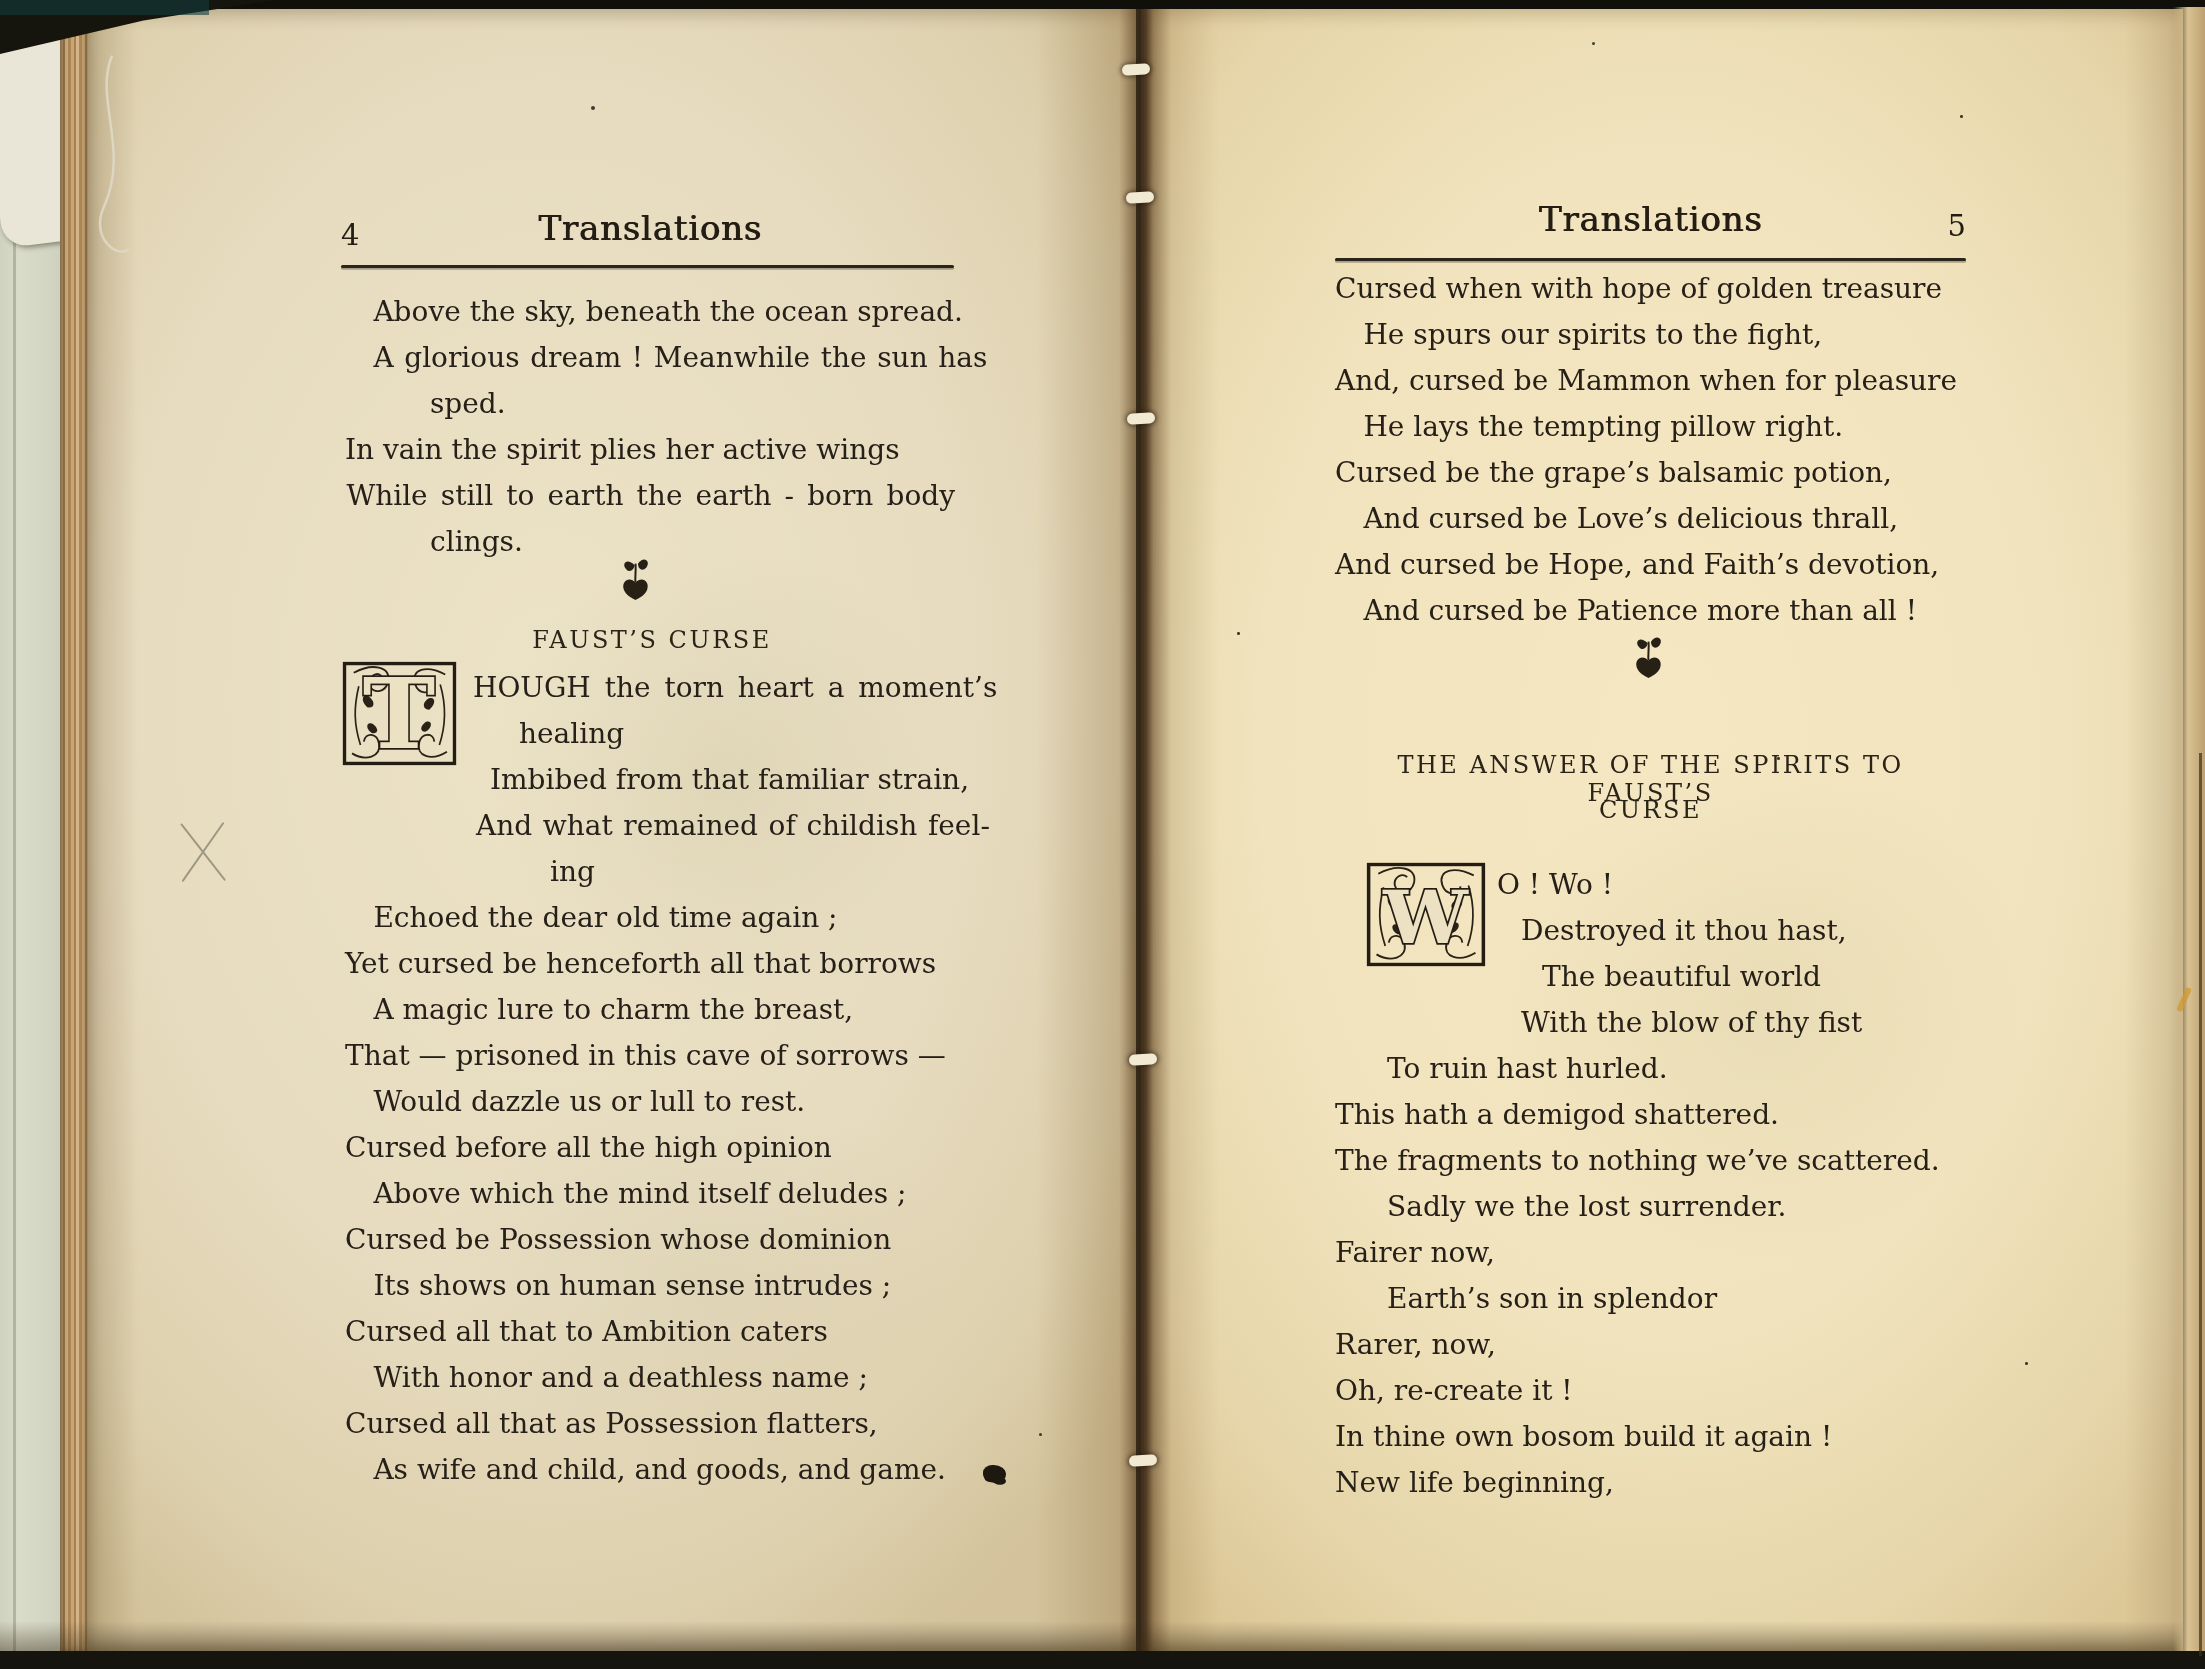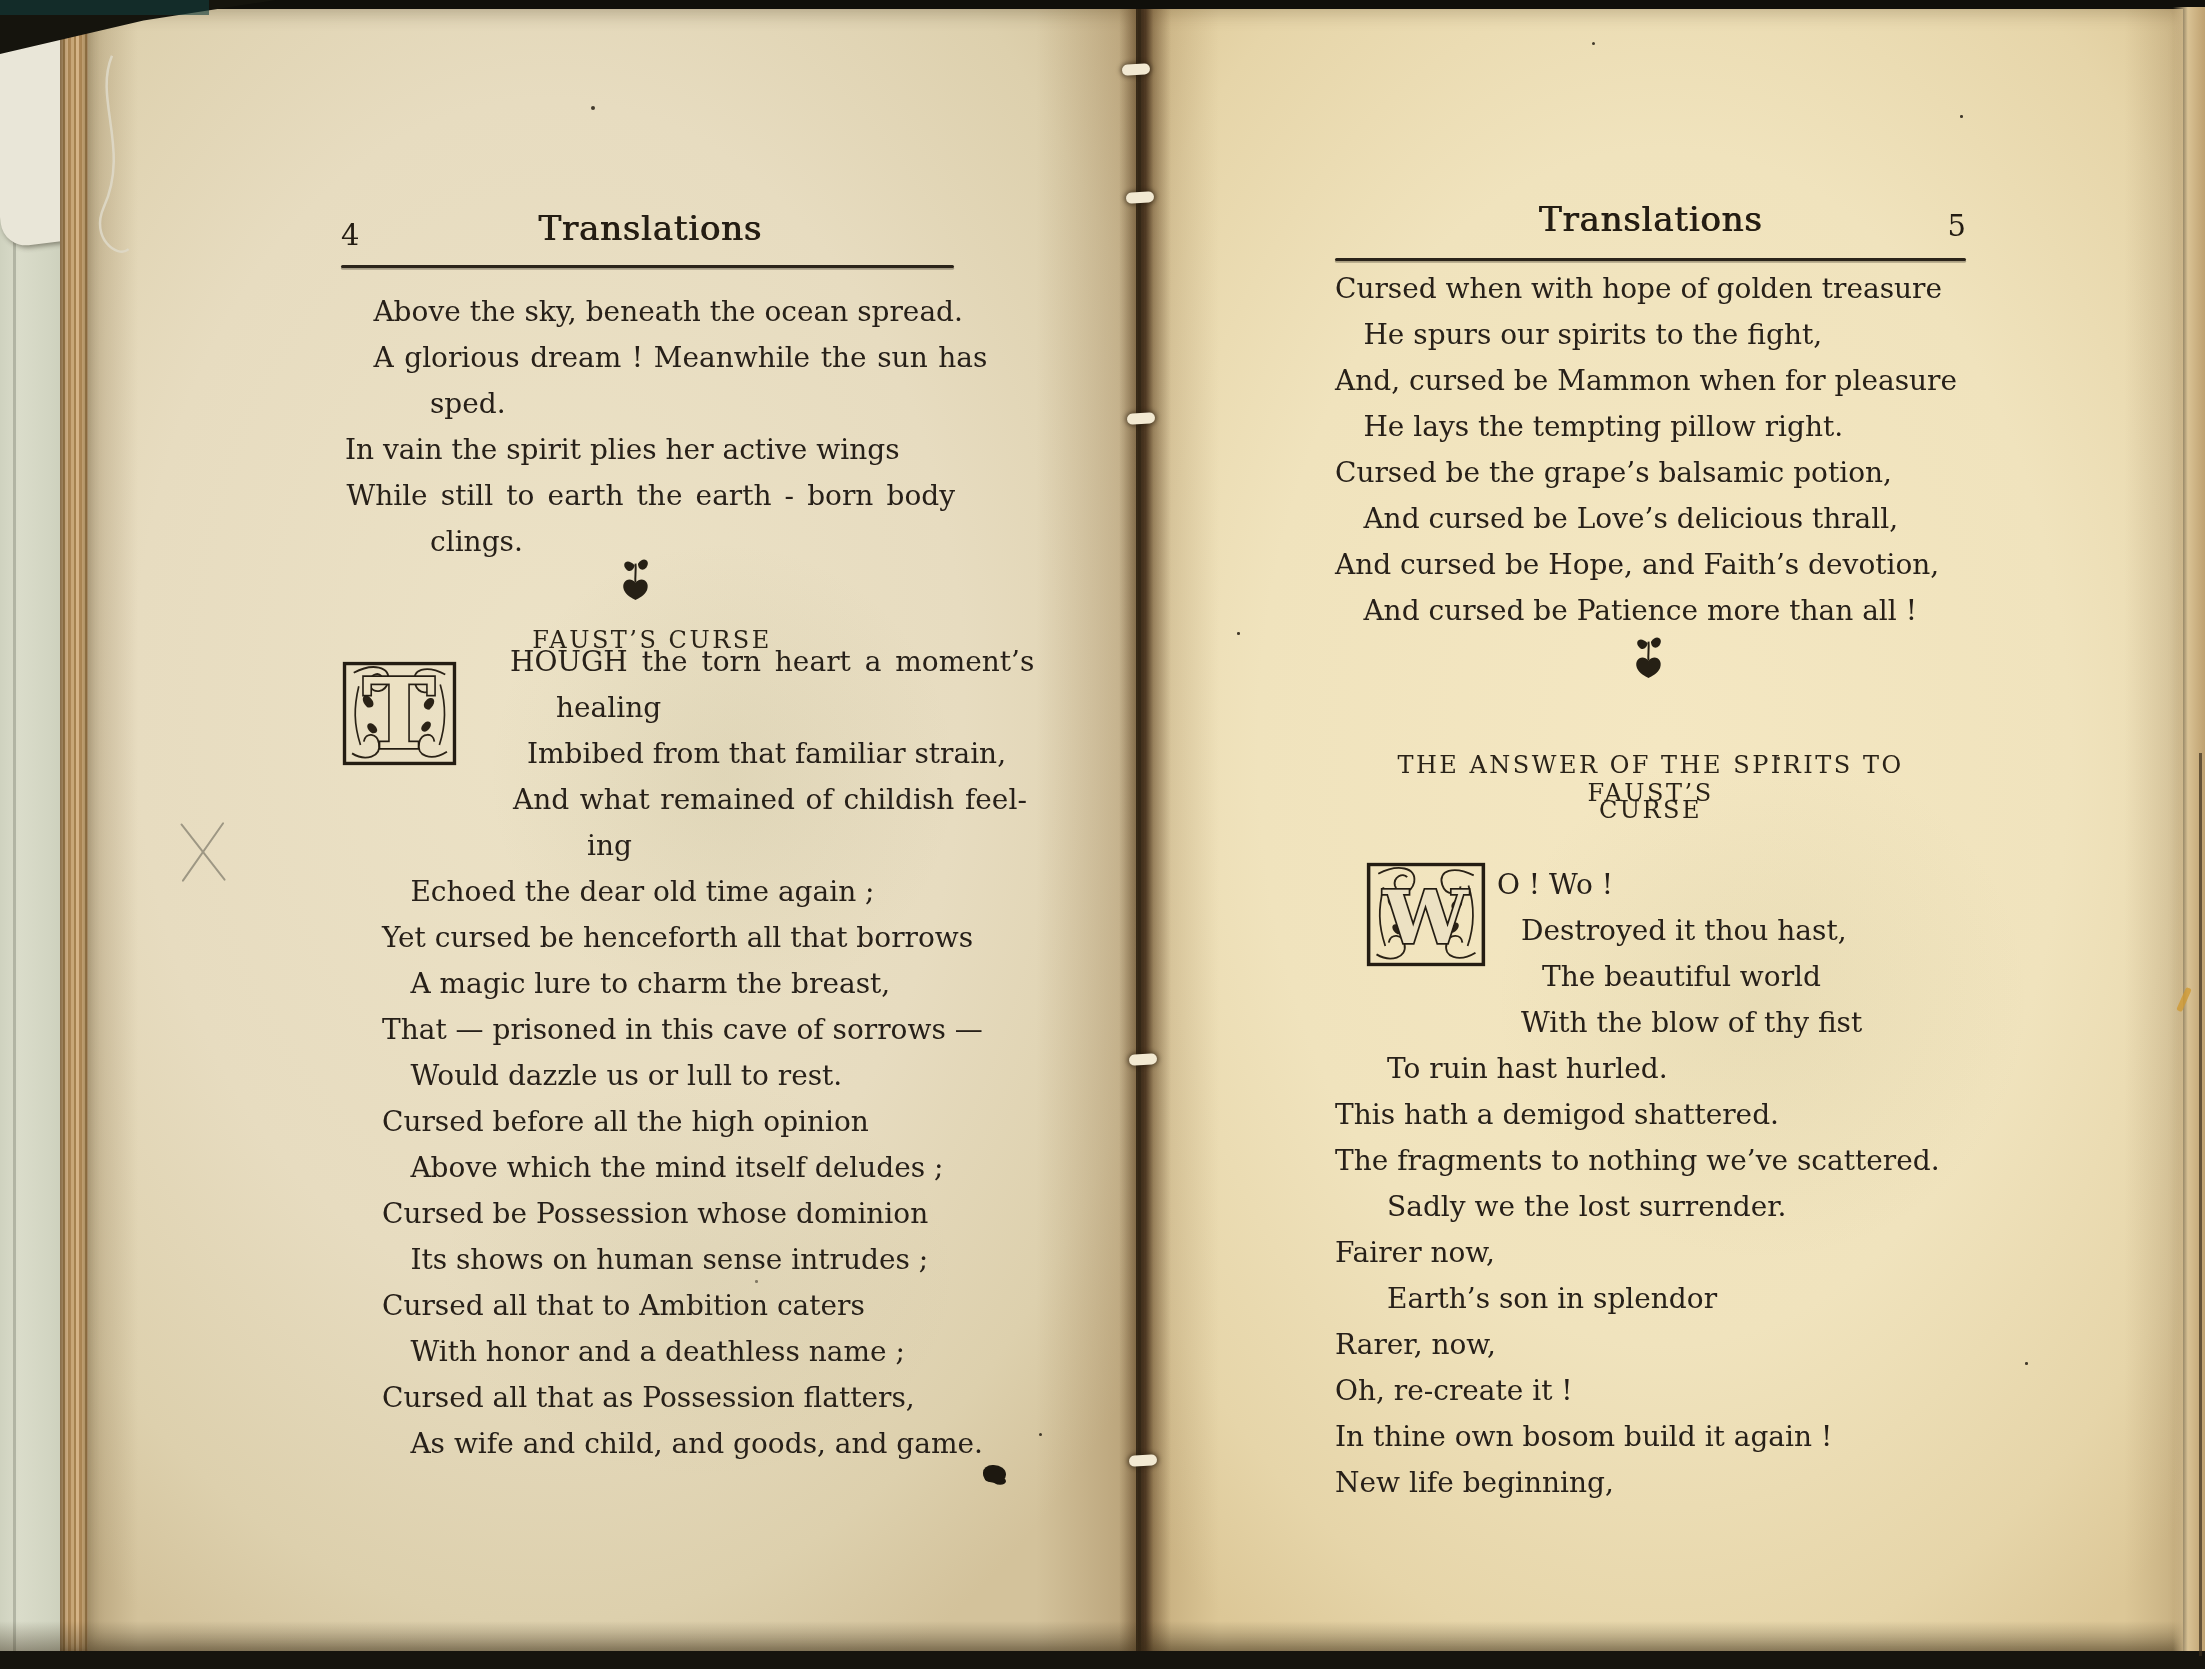--- a/index.html
+++ b/index.html
@@ -144,21 +144,21 @@
         <use href="#hedera"></use>
       </svg>
 
     <div class="poem-title" style="left:259px;top:619px;width:610px;">FAUST’S CURSE</div>
 
     <svg class="dropcap" style="left:254px;top:654px;" width="115" height="105" viewBox="0 0 137 125">
       <rect x="3" y="3" width="131" height="119" fill="none" stroke="#241d13" stroke-width="4"></rect>
       <use href="#foliage"></use>
       <text class="dc-letter" x="68" y="104" font-size="116" text-anchor="middle" fill="#ece1c3" stroke="#241d13" stroke-width="4" paint-order="stroke">T</text>
     </svg>
-    <div class="vblock" style="left:257px;top:632px;width:610px;margin-left:37px;">
+    <div class="vblock" style="left:257px;top:658px;width:610px;">
         <div class="vline c1 j5">HOUGH the torn heart a moment’s</div>
         <div class="vline c2">healing</div>
         <div class="vline c3">Imbibed from that familiar strain,</div>
         <div class="vline c4 j2">And what remained of childish feel-</div>
         <div class="vline c5">ing</div>
         <div class="vline ind-1">Echoed the dear old time again ;</div>
         <div class="vline ind-0">Yet cursed be henceforth all that borrows</div>
         <div class="vline ind-1">A magic lure to charm the breast,</div>
         <div class="vline ind-0">That — prisoned in this cave of sorrows —</div>
         <div class="vline ind-1">Would dazzle us or lull to rest.</div>

